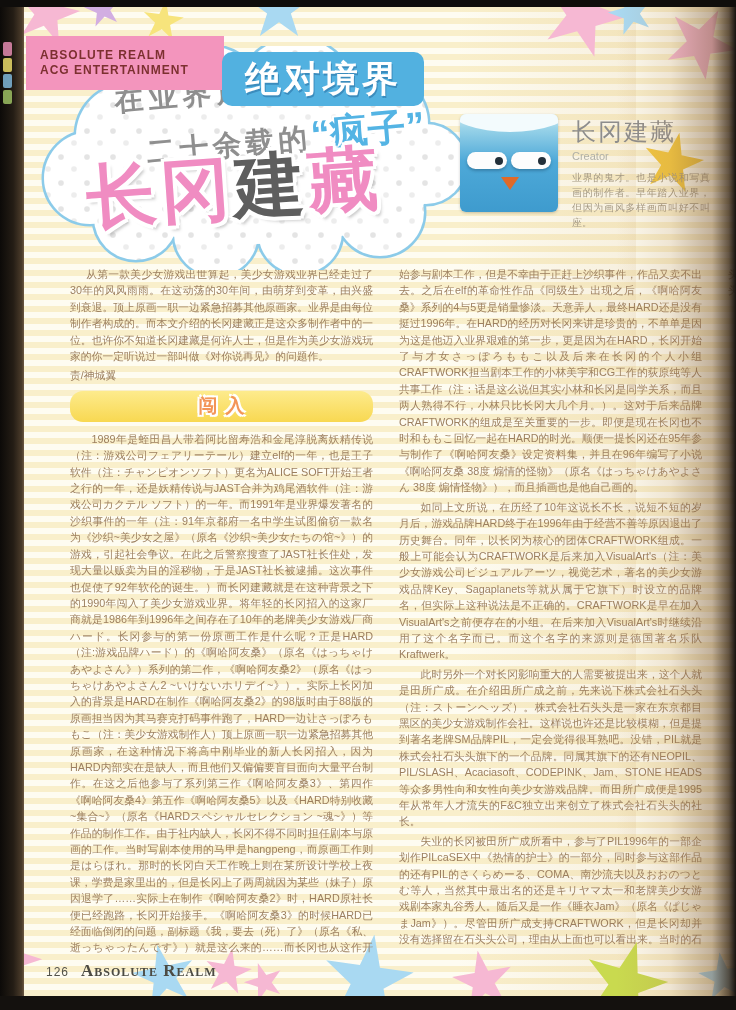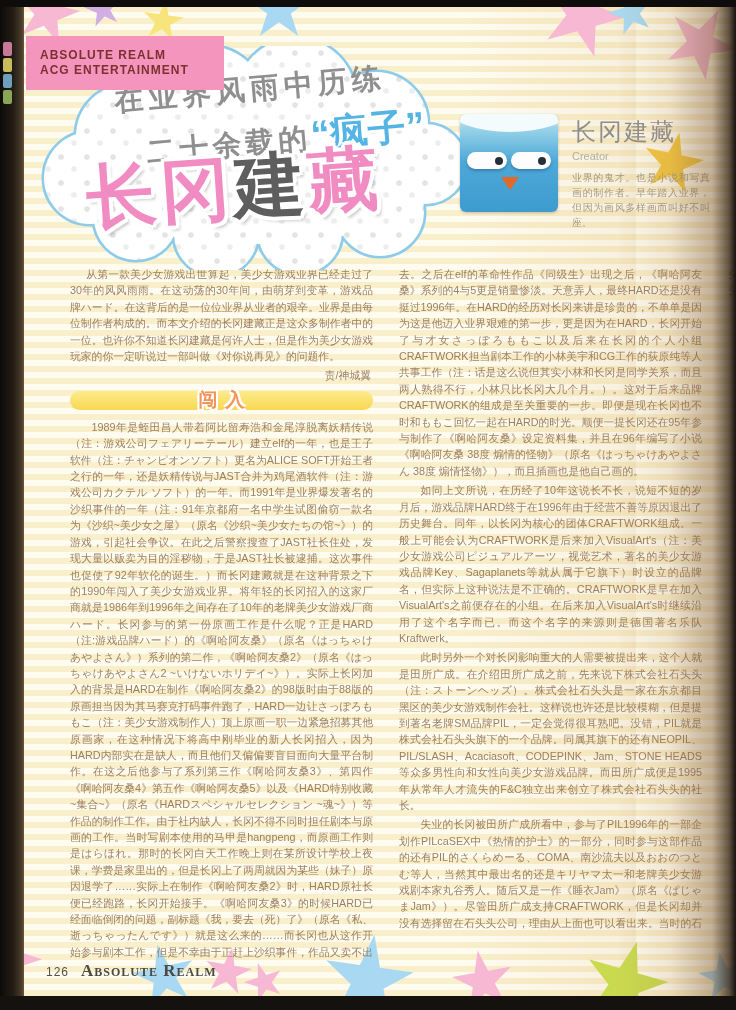--- a/index.html
+++ b/index.html
@@ -63,22 +63,22 @@
   .p-name{font-size:24px;color:#8d8d8d;letter-spacing:2px;}
   .p-role{font-size:11px;color:#b0b0a6;margin:2px 0 8px;}
   .p-desc{font-size:10px;line-height:15px;color:#a59a84;width:138px;text-align:justify;}
 
   
   .article{position:absolute;left:70px;top:266px;width:632px;height:696px;z-index:4;
            column-count:2;column-gap:26px;
            font-size:10.8px;line-height:16.4px;color:#9c7f5f;text-align:justify;}
   .article p{margin:0 0 3px;}
   .intro{text-indent:1.5em;}
-  .credit{text-align:right;margin:1px 2px 6px 0 !important;}
-  .sec-head{break-inside:avoid;height:19px;border-radius:13px;margin:7px 0 9px;
+  .credit{text-align:left;margin:1px 2px 6px 0 !important;}
+  .sec-head{break-inside:avoid;height:31px;border-radius:13px;margin:7px 0 9px;
            background:linear-gradient(180deg,#fdeb8d,#f8d851);
            display:flex;align-items:center;justify-content:center;
            font-size:19px;font-weight:900;letter-spacing:8px;text-indent:8px;
            text-shadow:-2px -2px 0 #fff,2px -2px 0 #fff,-2px 2px 0 #fff,2px 2px 0 #fff,0 2px 0 #fff;}
   .sec-head.h0{color:#f39558;}
   .sec-head.h1{color:#f0879d;}
   .body-para{text-indent:2em;}
 
   
   .footer{position:absolute;left:46px;top:961px;z-index:6;color:#53524a;display:flex;align-items:baseline;}
@@ -107,20 +107,23 @@
   <div class="star blue" style="left:322px;top:934px;width:92px;height:92px;transform:rotate(8deg);"></div>
   <div class="star pink" style="left:452px;top:950px;width:62px;height:62px;transform:rotate(-10deg);"></div>
   <div class="star green" style="left:582px;top:940px;width:86px;height:86px;transform:rotate(16deg);"></div>
   <div class="star blue" style="left:698px;top:952px;width:50px;height:50px;transform:rotate(-8deg);"></div>
 
   <div class="page-soft-shadow"></div>
 
   <div class="tag">
     <span>ABSOLUTE REALM</span>
     <span>ACG ENTERTAINMENT</span>
+  </div>
+  <div class="banner">
+    <span>绝对境界</span>
   </div>
 
   <div class="cloud-wrap">
     <svg width="438" height="224" viewBox="0 0 438 224">
       <defs>
         <pattern id="dots" width="26" height="26" patternUnits="userSpaceOnUse">
           <rect width="26" height="26" fill="#ffffff"></rect>
           <circle cx="7" cy="7" r="2.8" fill="#e4e4e4"></circle>
           <circle cx="20" cy="19" r="2.8" fill="#ededed"></circle>
         </pattern>
@@ -173,21 +176,21 @@
       <div class="beak"></div>
     </div>
     <div class="p-info">
       <div class="p-name">长冈建藏</div>
       <div class="p-role">Creator</div>
       <div class="p-desc">业界的鬼才。也是小说和写真画的制作者。早年踏入业界，但因为画风多样画而叫好不叫座。</div>
     </div>
   </div>
 
   <div class="article">
-    <p class="intro">从第一款美少女游戏出世算起，美少女游戏业界已经走过了30年的风风雨雨。在这动荡的30年间，由萌芽到变革，游戏品牌ハード。在这背后的是一位位业界从业者的艰辛。业界是由每位制作者构成的。而本文介绍的长冈建藏正是这众多制作者中的一位。也许你不知道长冈建藏是何许人士，但是作为美少女游戏玩家的你一定听说过一部叫做《对你说再见》的问题作。</p>
+    <p class="intro">从第一款美少女游戏出世算起，美少女游戏业界已经走过了30年的风风雨雨。在这动荡的30年间，由萌芽到变革，由兴盛到衰退。顶上原画一职一边紧急招募其他原画家。业界是由每位制作者构成的。而本文介绍的长冈建藏正是这众多制作者中的一位。也许你不知道长冈建藏是何许人士，但是作为美少女游戏玩家的你一定听说过一部叫做《对你说再见》的问题作。</p>
     <p class="credit">责/神城翼</p>
 
     <div class="sec-head h0">
       <span>闯入</span>
     </div>
     <p class="body-para">1989年是蛭田昌人带着阿比留寿浩和金尾淳脱离妖精传说（注：游戏公司フェアリーテール）建立elf的一年，也是王子软件（注：チャンピオンソフト）更名为ALICE SOFT开始王者之行的一年，还是妖精传说与JAST合并为鸡尾酒软件（注：游戏公司カクテル ソフト）的一年。而1991年是业界爆发著名的沙织事件的一年（注：91年京都府一名中学生试图偷窃一款名为《沙织~美少女之屋》（原名《沙织~美少女たちの馆~》）的游戏，引起社会争议。在此之后警察搜查了JAST社长住处，发现大量以贩卖为目的淫秽物，于是JAST社长被逮捕。这次事件也促使了92年软伦的诞生。）而长冈建藏就是在这种背景之下的1990年闯入了美少女游戏业界。将年轻的长冈招入的这家厂商就是1986年到1996年之间存在了10年的老牌美少女游戏厂商ハード。长冈参与的第一份原画工作是什么呢？正是HARD（注:游戏品牌ハード）的《啊哈阿友桑》（原名《はっちゃけあやよさん》）系列的第二作，《啊哈阿友桑2》（原名《はっちゃけあやよさん2 ~いけないホリデイ~》）。实际上长冈加入的背景是HARD在制作《啊哈阿友桑2》的98版时由于88版的原画担当因为其马赛克打码事件跑了，HARD一边让さっぽろももこ（注：美少女游戏制作人）顶上原画一职一边紧急招募其他原画家，在这种情况下将高中刚毕业的新人长冈招入，因为HARD内部实在是缺人，而且他们又偏偏要盲目面向大量平台制作。在这之后他参与了系列第三作《啊哈阿友桑3》、第四作《啊哈阿友桑4》第五作《啊哈阿友桑5》以及《HARD特别收藏~集合~》（原名《HARDスペシャルセレクション ~魂~》）等作品的制作工作。由于社内缺人，长冈不得不同时担任剧本与原画的工作。当时写剧本使用的马甲是hangpeng，而原画工作则是はらほれ。那时的长冈白天工作晚上则在某所设计学校上夜课，学费是家里出的，但是长冈上了两周就因为某些（妹子）原因退学了……实际上在制作《啊哈阿友桑2》时，HARD原社长便已经跑路，长冈开始接手。《啊哈阿友桑3》的时候HARD已经面临倒闭的问题，副标题《我，要去（死）了》（原名《私、逝っちゃったんです》）就是这么来的……而长冈也从这作开始参与剧本工作，但是不幸由于正赶上沙织事件，作品又卖不出去。之后在elf的革命性作品《同级生》出现之后，《啊哈阿友桑》系列的4与5更是销量惨淡。天意弄人，最终HARD还是没有挺过1996年。在HARD的经历对长冈来讲是珍贵的，不单单是因为这是他迈入业界艰难的第一步，更是因为在HARD，长冈开始了与才女さっぽろももこ以及后来在长冈的个人小组CRAFTWORK担当剧本工作的小林美宇和CG工作的荻原纯等人共事工作（注：话是这么说但其实小林和长冈是同学关系，而且两人熟得不行，小林只比长冈大几个月。）。这对于后来品牌CRAFTWORK的组成是至关重要的一步。即便是现在长冈也不时和ももこ回忆一起在HARD的时光。顺便一提长冈还在95年参与制作了《啊哈阿友桑》设定资料集，并且在96年编写了小说《啊哈阿友桑 38度 煽情的怪物》（原名《はっちゃけあやよさん 38度 煽情怪物》），而且插画也是他自己画的。</p>
 
     <p class="body-para">如同上文所说，在历经了10年这说长不长，说短不短的岁月后，游戏品牌HARD终于在1996年由于经营不善等原因退出了历史舞台。同年，以长冈为核心的团体CRAFTWORK组成。一般上可能会认为CRAFTWORK是后来加入VisualArt's（注：美少女游戏公司ビジュアルアーツ，视觉艺术，著名的美少女游戏品牌Key、Sagaplanets等就从属于它旗下）时设立的品牌名，但实际上这种说法是不正确的。CRAFTWORK是早在加入VisualArt's之前便存在的小组。在后来加入VisualArt's时继续沿用了这个名字而已。而这个名字的来源则是德国著名乐队Kraftwerk。</p>
     <p class="body-para">此时另外一个对长冈影响重大的人需要被提出来，这个人就是田所广成。在介绍田所广成之前，先来说下株式会社石头头（注：ストーンヘッズ）。株式会社石头头是一家在东京都目黑区的美少女游戏制作会社。这样说也许还是比较模糊，但是提到著名老牌SM品牌PIL，一定会觉得很耳熟吧。没错，PIL就是株式会社石头头旗下的一个品牌。同属其旗下的还有NEOPIL、PIL/SLASH、Acaciasoft、CODEPINK、Jam、STONE HEADS等众多男性向和女性向美少女游戏品牌。而田所广成便是1995年从常年人才流失的F&amp;C独立出来创立了株式会社石头头的社长。</p>
     <p class="body-para">失业的长冈被田所广成所看中，参与了PIL1996年的一部企划作PILcaSEX中《热情的护士》的一部分，同时参与这部作品的还有PIL的さくらめーる、COMA、南沙流夫以及おおのつとむ等人，当然其中最出名的还是キリヤマ太一和老牌美少女游戏剧本家丸谷秀人。随后又是一作《睡衣Jam》（原名《ぱじゃまJam》）。尽管田所广成支持CRAFTWORK，但是长冈却并没有选择留在石头头公司，理由从上面也可以看出来。当时的石头头并不缺乏画师和剧本家，长冈他以一个新人的身份加入石头头一起做重口游戏，这对于年轻气盛的长冈来说是</p>

